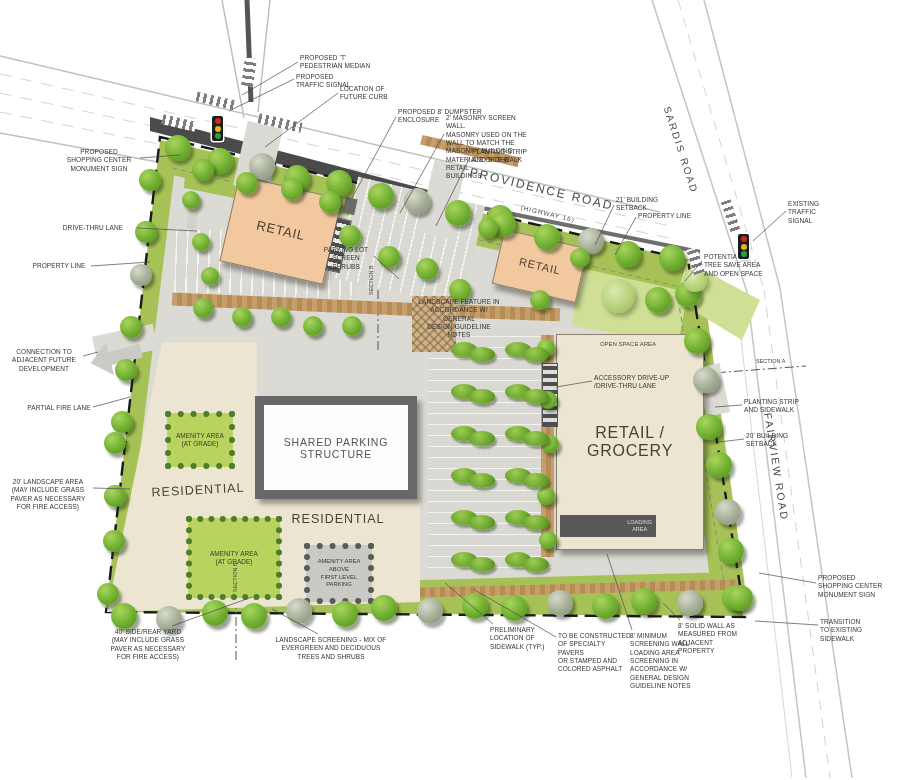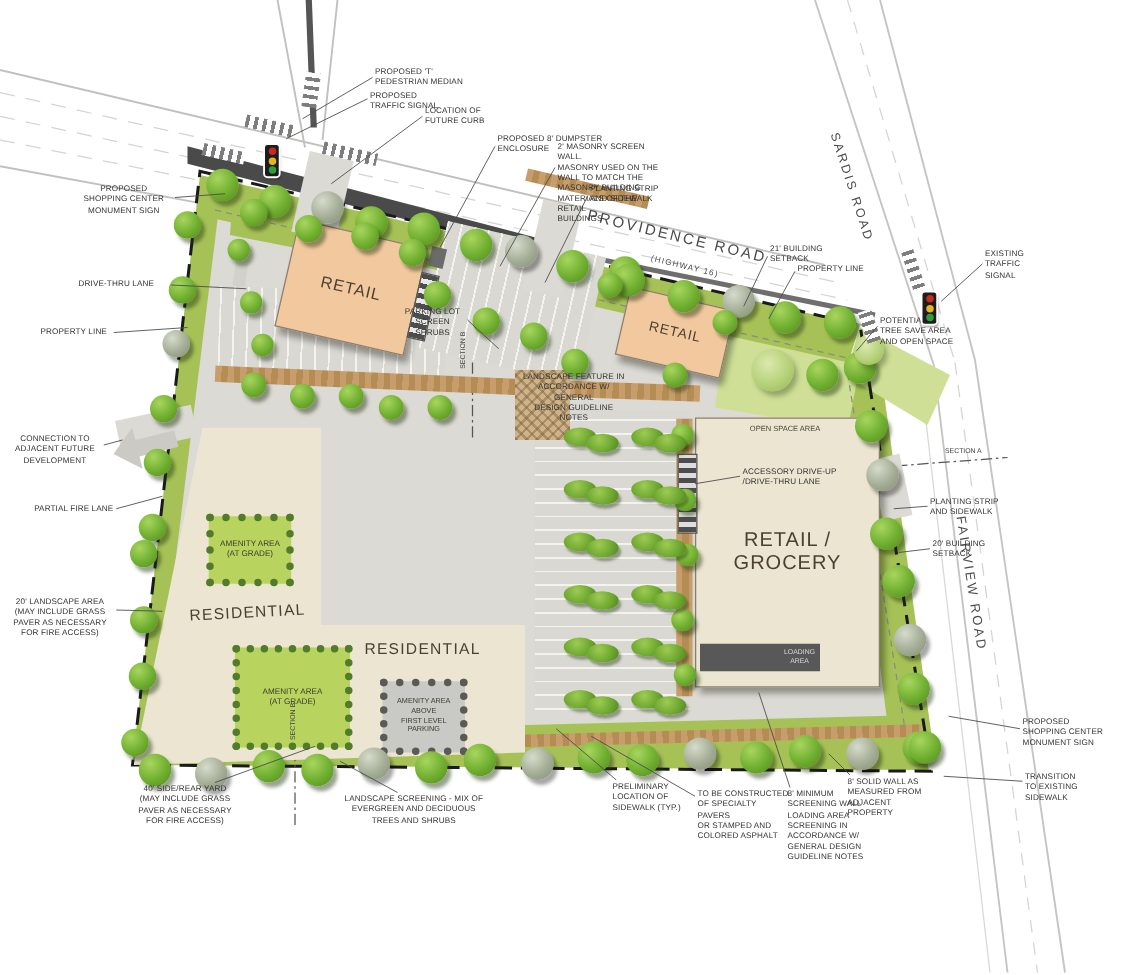--- a/index.html
+++ b/index.html
@@ -150,20 +150,23 @@
   <div class="bldg peach" style="left:228px;top:186px;width:104px;height:86px;transform:rotate(13deg)">
     <span class="bl">RETAIL</span>
     <i class="canopy"></i>
   </div>
 
   <div class="bldg peach" style="left:497px;top:238px;width:84px;height:54px;transform:rotate(13deg)">
     <span class="bl" style="font-size:11px">RETAIL</span>
   </div>
 
 
+  <div class="bldg" style="left:255px;top:396px;width:162px;height:103px;background:#fdfdfb;border:9px solid #686868;box-sizing:border-box">
+    <span class="bl s" style="color:#555">SHARED PARKING STRUCTURE</span>
+  </div>
 
   <div class="bldg cream" style="left:556px;top:334px;width:146px;height:214px">
     <span class="bl" style="font-size:16px;">RETAIL / GROCERY</span>
     <i class="dockstripe"></i>
     <div class="loadbar">
       <span>LOADING
 AREA</span>
     </div>
   </div>
 

